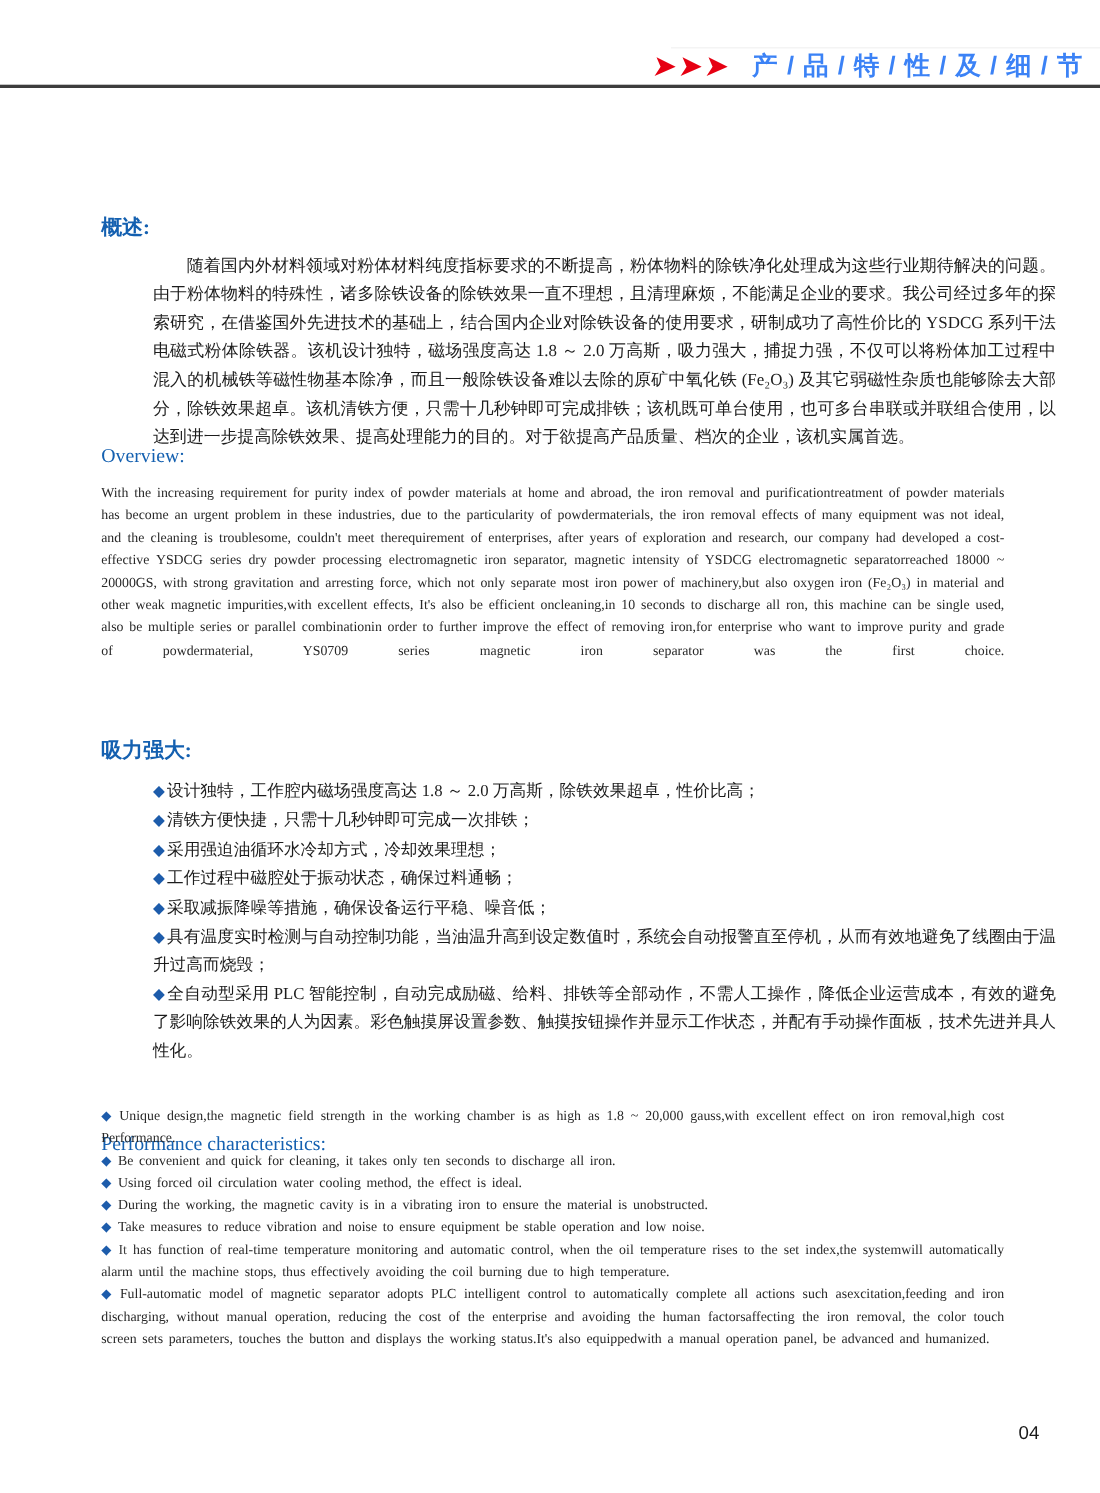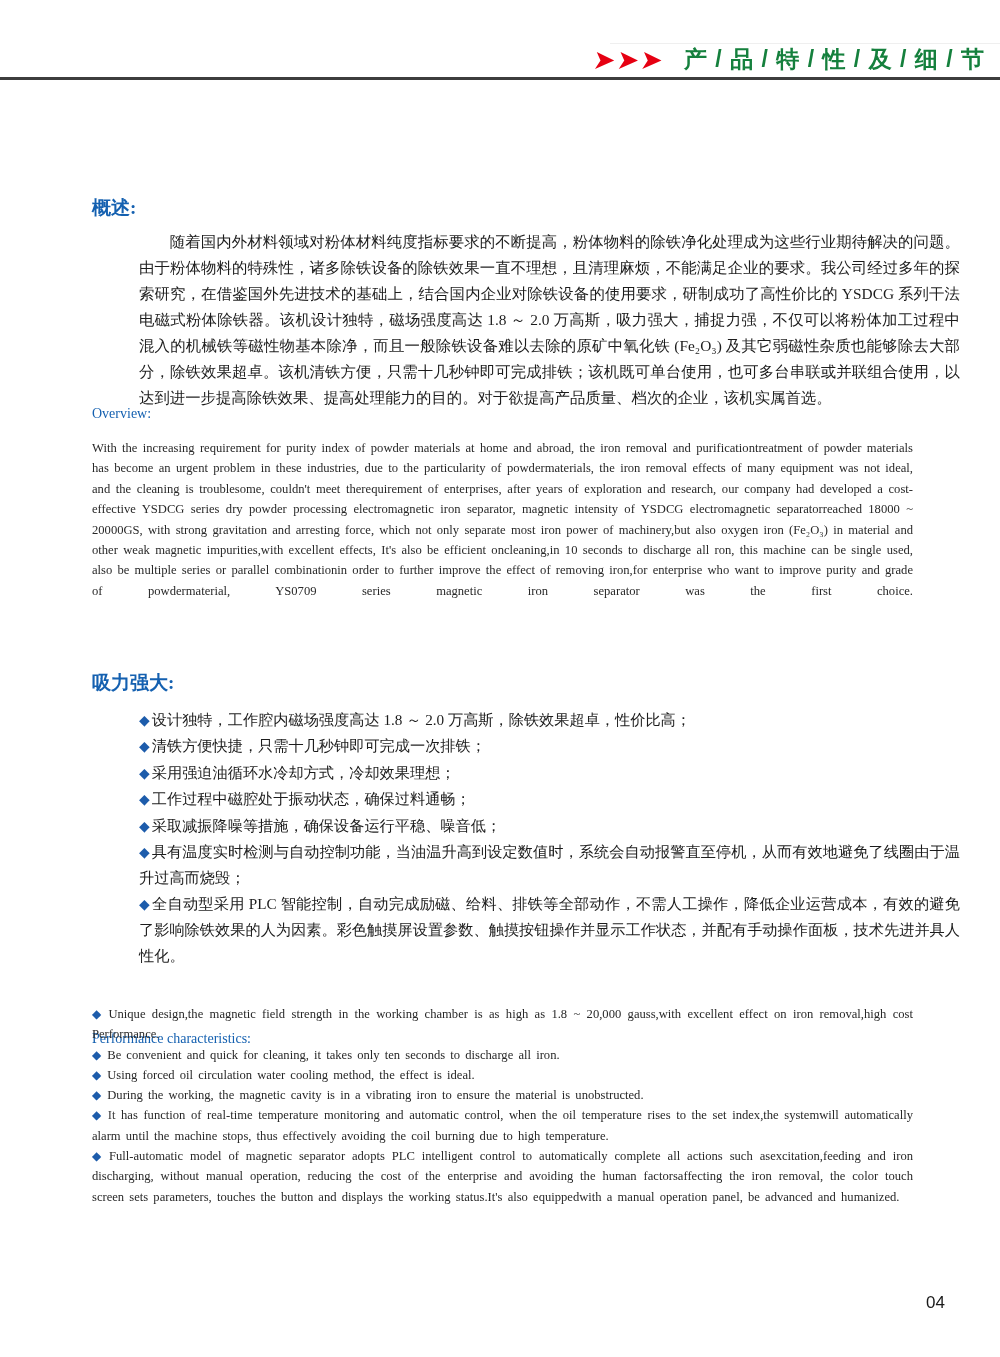--- a/index.html
+++ b/index.html
@@ -16,27 +16,27 @@
     padding:0 15px 7px 0;
   }
   .faint-top-line {
     position:absolute; top:43px; left:610px; right:0; height:1px; background:#efefef;
   }
   .arrows {
     color:#e60012; font-size:27px; line-height:20px; font-weight:bold;
     letter-spacing:1px; margin-right:20px; transform:skewX(-6deg);
   }
   .header-title {
-    font-size:23px; font-weight:bold; color:#15803d; line-height:22px; letter-spacing:1px;
+    font-size:23px; font-weight:bold; color:#3b82f6; line-height:22px; letter-spacing:1px;
     white-space:nowrap;
   }
   
   .abs { position:absolute; left:92px; width:821px;font-family:Liberation Serif, serif; }
   .h-cn { color:#1460b0; font-weight:bold; font-size:19px; line-height:22px; }
-  .h-en { color:#1460b0; font-weight:500; font-size:14px; line-height:20px; }
+  .h-en { color:#1460b0; font-weight:500; font-size:18px; line-height:20px; }
   .cn-text { color:#1c1c1c; font-size:15.4px; line-height:26px; text-align:justify;margin-left:47px; }
   .en-text { color:#282828; font-size:12.6px; line-height:20.4px; text-align:justify; word-spacing:2px; }
   p { margin:0; padding:0; }
   
   .cn-para { text-indent:2em; }
   .en-para { text-align-last:justify; }
   
   .cn-bullets p { font-size:15.2px; line-height:25.4px; }
   .en-bullets p { line-height:20.3px; }
   .diamond { color:#1d5cab; }
@@ -74,17 +74,18 @@
   <p><span class="diamond cn">◆</span><span>具有温度实时检测与自动控制功能，当油温升高到设定数值时，系统会自动报警直至停机，从而有效地避免了线圈由于温升过高而烧毁；</span></p>
   <p><span class="diamond cn">◆</span><span>全自动型采用 PLC 智能控制，自动完成励磁、给料、排铁等全部动作，不需人工操作，降低企业运营成本，有效的避免了影响除铁效果的人为因素。彩色触摸屏设置参数、触摸按钮操作并显示工作状态，并配有手动操作面板，技术先进并具人性化。</span></p>
 </div>
 
 <div class="abs h-en" style="top:1029px;">Performance characteristics:</div>
 <div class="abs en-text en-bullets" style="top:1004px;">
   <p><span class="diamond en">◆</span><span>Unique design,the magnetic field strength in the working chamber is as high as 1.8 ~ 20,000 gauss,with excellent effect on iron removal,high cost Performance.</span></p>
   <p><span class="diamond en">◆</span><span>Be convenient and quick for cleaning, it takes only ten seconds to discharge all iron.</span></p>
   <p><span class="diamond en">◆</span><span>Using forced oil circulation water cooling method, the effect is ideal.</span></p>
   <p><span class="diamond en">◆</span><span>During the working, the magnetic cavity is in a vibrating iron to ensure the material is unobstructed.</span></p>
+  <p><span class="diamond en">◆</span><span>Take measures to reduce vibration and noise to ensure equipment be stable operation and low noise.</span></p>
   <p><span class="diamond en">◆</span><span class="lead-blue">It</span> <span>has function of real-time temperature monitoring and automatic control, when the oil temperature rises to the set index,the systemwill automatically alarm until the machine stops, thus effectively avoiding the coil burning due to high temperature.</span></p>
   <p><span class="diamond en">◆</span><span>Full-automatic model of magnetic separator adopts PLC intelligent control to automatically complete all actions such asexcitation,feeding and iron discharging, without manual operation, reducing the cost of the enterprise and avoiding the human factorsaffecting the iron removal, the color touch screen sets parameters, touches the button and displays the working status.It's also equippedwith a manual operation panel, be advanced and humanized.</span></p>
 </div>
 
 <div class="page-number">04</div>
 
 </body></html>

